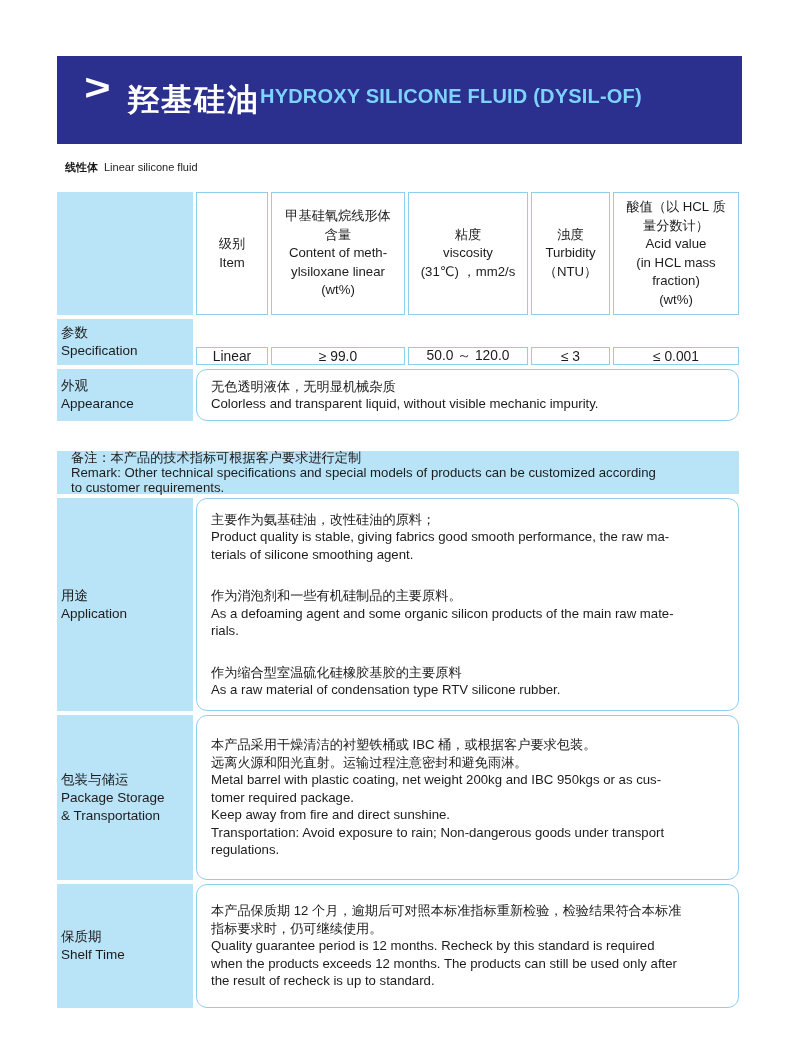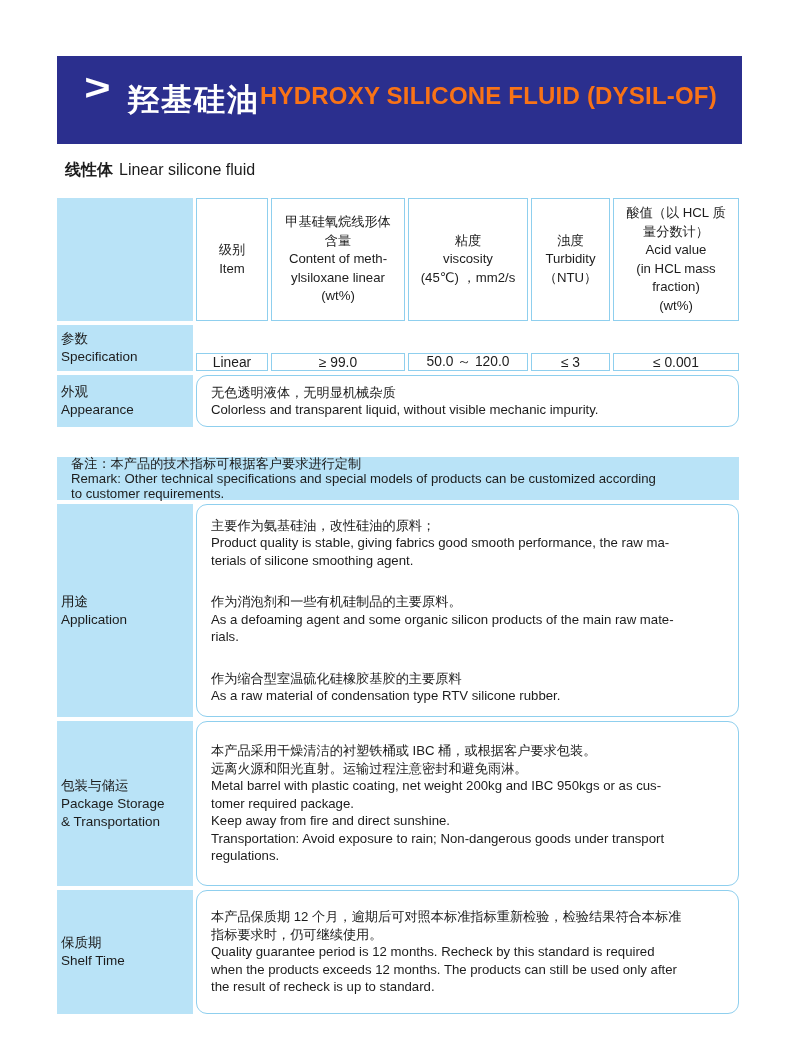--- a/index.html
+++ b/index.html
@@ -24,25 +24,25 @@
   }
   .banner .chev{
     color:#ffffff;font-size:36px;font-weight:bold;
     transform:scale(1.25,1.05);margin-right:20px;margin-top:-26px;
   }
   .banner .titles{display:flex;flex-direction:row;}
   .banner .title-cn{
     color:#ffffff;font-size:31px;font-weight:bold;letter-spacing:2px;line-height:38px;
   }
   .banner .title-en{
-    color:#f97316;font-size:24px;font-weight:bold;letter-spacing:0.2px;line-height:30px;
+    color:#7dd3fc;font-size:20px;font-weight:bold;letter-spacing:0.2px;line-height:30px;
   }
 
   
-  .subtitle{margin-top:16px;font-size:16px;padding-left:8px;}
+  .subtitle{margin-top:16px;font-size:11px;padding-left:8px;}
   .subtitle .cn{font-weight:bold;margin-right:6px;}
 
   
   .spec-grid{
     margin-top:17px;
     display:grid;
     grid-template-columns:136px 72px 134px 120px 79px 126px;
     grid-template-rows:123px 46px 52px 69px 213px 165px 124px;
     gap:4px 3px;
     font-size:13.2px;
@@ -100,21 +100,21 @@
     <div class="lbl"></div>
     <div class="cell hcell">级别
 Item</div>
     <div class="cell hcell">甲基硅氧烷线形体
 含量
 Content of meth-
 ylsiloxane linear
 (wt%)</div>
     <div class="cell hcell">粘度
 viscosity
-(45℃) ，mm2/s</div>
+(31℃) ，mm2/s</div>
     <div class="cell hcell">浊度
 Turbidity
 （NTU）</div>
     <div class="cell hcell">酸值（以 HCL 质
 量分数计）
 Acid value
 (in HCL mass
 fraction)
 (wt%)</div>
 

